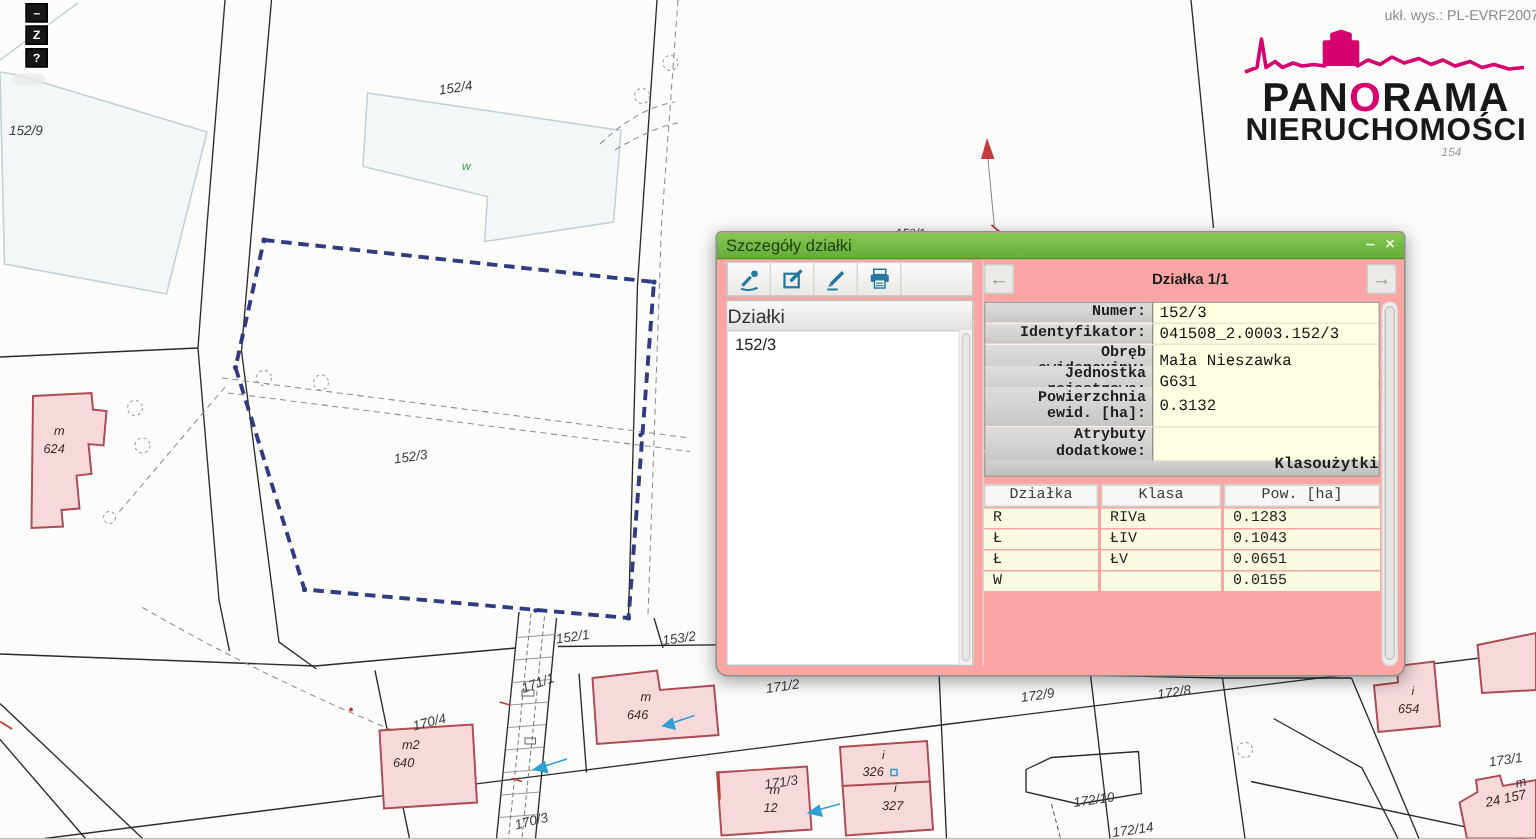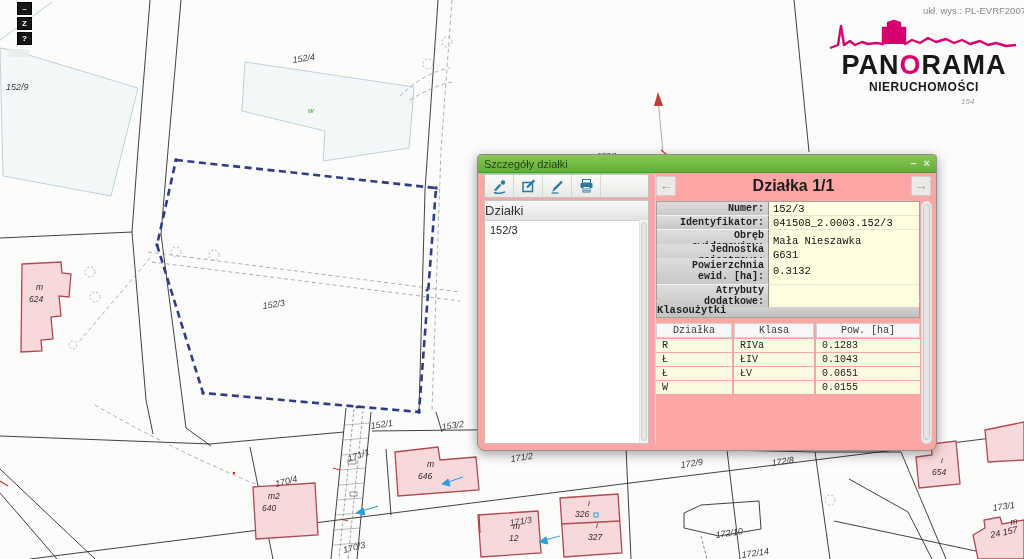--- a/index.html
+++ b/index.html
@@ -10,21 +10,21 @@
   #zoombtns{position:absolute;left:17px;top:2px;width:14px;}
   .zbtn{width:13px;height:11px;margin-bottom:2px;background:#161616;border:1px solid #000;
         color:#fff;font-size:8px;font-weight:bold;text-align:center;line-height:11px;cursor:pointer;}
   #smudge{position:absolute;left:8px;top:49px;width:22px;height:8px;background:#e9ebea;border-radius:4px;opacity:.8;}
   
   #coord{position:absolute;left:923px;top:5px;font-size:9.5px;color:#8a8a8a;white-space:nowrap;}
   #logo{position:absolute;left:828px;top:18px;width:192px;text-align:center;}
   #logo .sky{display:block;margin:0 auto 0;}
   #logo .l1{font-size:27px;font-weight:bold;letter-spacing:1px;color:#181818;line-height:26px;}
   #logo .l1 .o{color:#d6006e;}
-  #logo .l2{font-size:12px;font-weight:bold;letter-spacing:.5px;color:#181818;line-height:18px;}
+  #logo .l2{font-size:21px;font-weight:bold;letter-spacing:.5px;color:#181818;line-height:18px;}
   
   #dlg{position:absolute;left:477px;top:154px;width:458px;height:295px;background:#fca5a5;
        border:1px solid #8f8f8d;border-radius:4px 4px 8px 8px;box-shadow:0 3px 12px rgba(0,0,0,.38);}
   .tb{height:17px;background:linear-gradient(#86c755,#66ad38);border-bottom:1px solid #4f9427;
       border-radius:3px 3px 0 0;display:flex;align-items:center;padding:0 6px;}
   .tt{font-size:11px;color:#22400e;flex:1;}
   .winbtn{color:#e9f6da;font-size:11px;font-weight:bold;margin-left:7px;cursor:pointer;line-height:15px;}
   .toolbar{position:absolute;left:6px;top:19px;width:165px;height:24px;
            background:linear-gradient(#fbfbfa,#e8e8e5);border:1px solid #c3c3c1;box-sizing:border-box;display:flex;}
   .tbtn{width:28px;height:22px;border-right:1px solid #d6d6d3;display:flex;align-items:center;justify-content:center;cursor:pointer;}
@@ -32,33 +32,33 @@
              border:1px solid #c3c3c1;box-sizing:border-box;}
   .listhead{height:19px;background:linear-gradient(#f9f9f8,#e1e1df);border-bottom:1px solid #cfcfcd;
             text-align:left;font-size:13px;color:#333;line-height:19px;}
   .litem{font-size:11px;color:#222;padding:3px 5px;cursor:pointer;}
   .listscroll{position:absolute;right:0;top:19px;bottom:0;width:8px;background:#f3f3f1;border-left:1px solid #e2e2e0;}
   .listscroll .th{position:absolute;left:1px;right:1px;top:2px;bottom:2px;background:#e7e7e5;border:1px solid #d0d0ce;border-radius:4px;}
   .splitter{position:absolute;left:172px;top:19px;bottom:6px;width:5px;border-right:1px solid #d8d8d5;}
   .navbar{position:absolute;left:178px;top:19px;right:5px;height:24px;display:flex;align-items:center;}
   .navarrow{width:18px;height:18px;background:#eceae6;border:1px solid #cfcfcc;border-radius:2px;
             color:#999;font-size:13px;font-weight:bold;text-align:center;line-height:17px;cursor:pointer;}
-  .navtitle{flex:1;text-align:center;font-size:16px;font-weight:bold;color:#1d1d1d;}
+  .navtitle{flex:1;text-align:center;font-size:10px;font-weight:bold;color:#1d1d1d;}
   .rightpanel{position:absolute;left:178px;top:46px;right:16px;bottom:6px;overflow:hidden;font-family:Liberation Mono, monospace;}
   .attrs{border:1px solid #a2a2a0;}
   .arow{display:grid;grid-template-columns:112px 1fr;height:14px;}
   .arow.tall{height:27px;}
   .alabel{background:linear-gradient(#dedddb,#c8c7c5);border-right:1px solid #8f8f8d;border-bottom:1px solid #f3f3f1;
           font-size:10px;font-weight:bold;color:#1f1f1f;text-align:right;padding:0 4px 0 2px;
           display:flex;align-items:center;justify-content:flex-end;line-height:11px;}
   .avalue{background:#ffffe1;border-bottom:1px solid #e6e6d4;font-size:10.5px;color:#111;
           padding:0 4px;display:flex;align-items:center;}
   .arow:last-child .alabel,.arow:last-child .avalue{border-bottom:none;}
   .klasobar{margin-top:2px;height:14px;background:linear-gradient(#dad9d7,#c1c0be);border:1px solid #a2a2a0;
-            text-align:left;font-size:10.5px;font-weight:bold;color:#1f1f1f;line-height:14px;}
+            text-align:right;font-size:10.5px;font-weight:bold;color:#1f1f1f;line-height:14px;padding-left:40px;}
   .klaso{margin-top:5px;display:grid;grid-template-columns:76px 80px 1fr;column-gap:2px;row-gap:1px;background:transparent;}
   .kh{height:13px;background:#f7f7f5;border:1px solid #d2d2d0;font-size:10px;color:#3a3a3a;
       text-align:center;line-height:13px;}
   .kc{height:13px;background:#fbfbe2;font-size:10px;color:#222;padding:0 0 0 6px;line-height:13px;}
   .vscroll{position:absolute;right:4px;top:46px;bottom:6px;width:11px;background:#ededeb;
            border:1px solid #dddddb;box-sizing:border-box;border-radius:5px;}
   .vscroll .th{position:absolute;left:1px;right:1px;top:2px;bottom:3px;background:#e4e4e2;
                border:1px solid #c4c4c2;border-radius:5px;}
 </style>
 </head>

